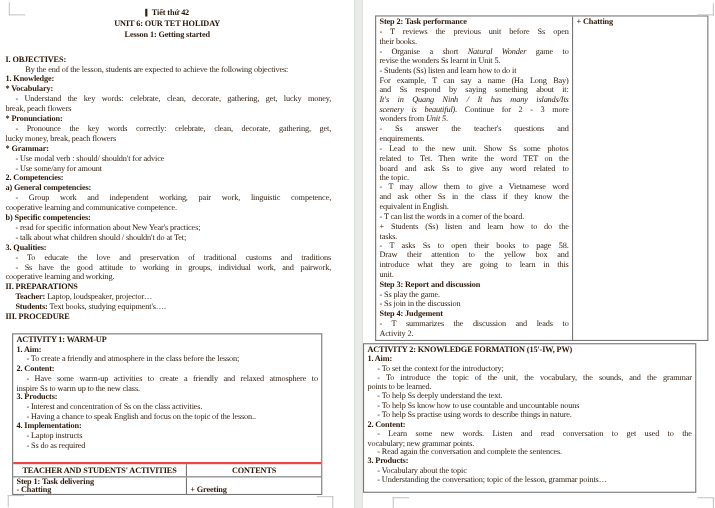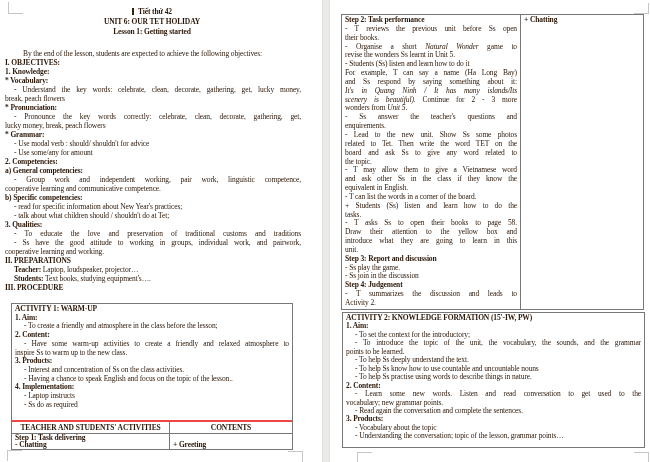--- a/index.html
+++ b/index.html
@@ -33,21 +33,21 @@
   .t1row .t1c1{padding:0 3px;}
   .t1row .t1c2{padding:7px 3px 0 3px;}
   
   .tbl2{position:absolute;left:11px;top:14px;width:303px;height:296px;border:1px solid #777;
         box-sizing:border-box;display:flex;background:#fff;}
   .t2c1{width:179px;border-right:1px solid #777;box-sizing:border-box;padding:1px 3px;overflow:hidden;}
   .t2c1 .ln{line-height:8.85px;}
   .t2c2{flex:1;padding:1px 3px;overflow:hidden;}
   .t2c2 .ln{line-height:8.85px;}
   
-  .act2{position:absolute;left:12px;top:312px;width:303px;height:136px;border:1px solid #777;
+  .act2{position:absolute;left:0;top:312px;width:303px;height:136px;border:1px solid #777;
         box-sizing:border-box;padding:1px 3px;overflow:hidden;background:#fff;}
   .act2 .ln{line-height:8.45px;}
   
   .crop{position:absolute;width:14px;height:10px;border:0 solid #c6c6c6;}
   #cm1{left:8px;top:2px;height:11px;border-left-width:1px;border-bottom-width:1px;}
   #cm2{left:7px;top:450px;border-left-width:1px;border-top-width:1px;}
   #cm3{left:288px;top:451px;border-right-width:1px;border-top-width:1px;}
   #cm4{left:634px;top:3px;border-right-width:1px;border-bottom-width:1px;}
   #cm5{left:357px;top:452px;border-left-width:1px;border-top-width:1px;}
   #cm6{left:634px;top:452px;border-right-width:1px;border-top-width:1px;}
@@ -58,22 +58,22 @@
 <div class="canvas txt">
 
   <div class="page" id="page1">
     <div class="title">
       <div class="tln"><span class="cursor"></span><span>Tiết thứ 42</span></div>
       <div class="tln">UNIT 6: OUR TET HOLIDAY</div>
       <div class="tln">Lesson 1: Getting started</div>
     </div>
 
     <div class="body1">
+        <div class="ln"><span style="font-weight: bold;">I. OBJECTIVES:</span></div>
         <div class="ln" style="padding-left: 18px;"><span>By the end of the lesson, students are expected to achieve the following objectives:</span></div>
-        <div class="ln"><span style="font-weight: bold;">I. OBJECTIVES:</span></div>
         <div class="ln"><span style="font-weight: bold;">1. Knowledge:</span></div>
         <div class="ln"><span style="font-weight: bold;">* Vocabulary:</span></div>
         <div class="ln j" style="padding-left: 9px;"><span>- Understand the key words: celebrate, clean, decorate, gathering, get, lucky money,</span></div>
         <div class="ln"><span>break, peach flowers</span></div>
         <div class="ln"><span style="font-weight: bold;">* Pronunciation:</span></div>
         <div class="ln j" style="padding-left: 9px;"><span>- Pronounce the key words correctly: celebrate, clean, decorate, gathering, get,</span></div>
         <div class="ln"><span>lucky money, break, peach flowers</span></div>
         <div class="ln"><span style="font-weight: bold;">* Grammar:</span></div>
         <div class="ln" style="padding-left: 9px;"><span>- Use modal verb : should/ shouldn't for advice</span></div>
         <div class="ln" style="padding-left: 9px;"><span>- Use some/any for amount</span></div>

